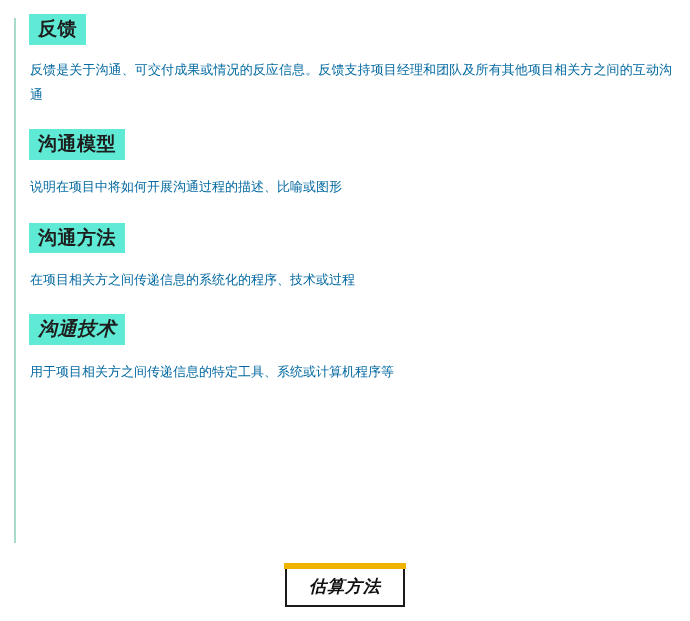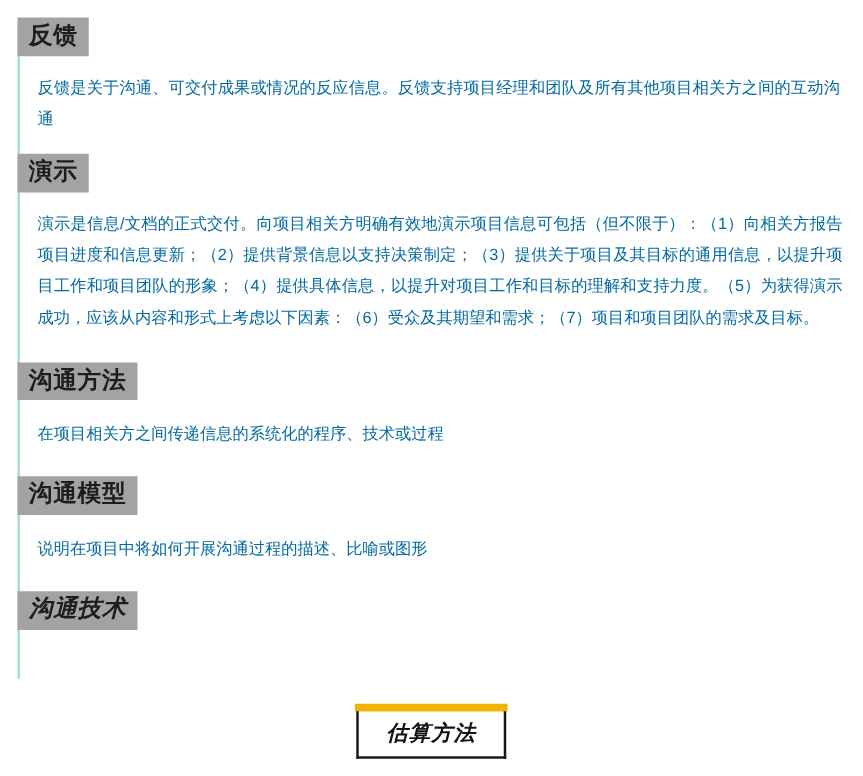--- a/index.html
+++ b/index.html
@@ -34,27 +34,27 @@
     position: absolute;
     left: 0;
     top: 0;
     width: 690px;
   }
   .section {
     position: relative;
   }
   .heading {
     display: inline-block;
-    background: #a3a3a3;
+    background: #5eead4;
     color: #1d1d1d;
     font-size: 19px;
     font-weight: bold;
     line-height: 1.25;
     padding: 3px 9px 4px 9px;
-    margin-left: 14px;
+    margin-left: 29px;
     letter-spacing: 0.5px;
   }
   .body-text {
     margin: 10px 22px 0 30px;
     font-size: 13px;
     line-height: 25px;
     color: #0369a1;
     text-align: justify;
   }
   .sec-feedback .heading { margin-top: 14px; }
@@ -110,37 +110,34 @@
 
   <div class="rail"></div>
 
   <div class="content">
 
     <div class="section sec-feedback">
       <div class="heading">反馈</div>
       <div class="body-text">反馈是关于沟通、可交付成果或情况的反应信息。反馈支持项目经理和团队及所有其他项目相关方之间的互动沟通</div>
     </div>
 
-    <div class="section sec-presentation">
-      <div class="heading">演示</div>
-      <div class="body-text">演示是信息/文档的正式交付。向项目相关方明确有效地演示项目信息可包括（但不限于）：（1）向相关方报告项目进度和信息更新；（2）提供背景信息以支持决策制定；（3）提供关于项目及其目标的通用信息，以提升项目工作和项目团队的形象；（4）提供具体信息，以提升对项目工作和目标的理解和支持力度。（5）为获得演示成功，应该从内容和形式上考虑以下因素：（6）受众及其期望和需求；（7）项目和项目团队的需求及目标。</div>
+
+    <div class="section sec-model">
+      <div class="heading">沟通模型</div>
+      <div class="body-text">说明在项目中将如何开展沟通过程的描述、比喻或图形</div>
     </div>
 
     <div class="section sec-method">
       <div class="heading">沟通方法</div>
       <div class="body-text">在项目相关方之间传递信息的系统化的程序、技术或过程</div>
     </div>
 
-    <div class="section sec-model">
-      <div class="heading">沟通模型</div>
-      <div class="body-text">说明在项目中将如何开展沟通过程的描述、比喻或图形</div>
-    </div>
-
     <div class="section sec-tech">
       <div class="heading">沟通技术</div>
+      <div class="body-text">用于项目相关方之间传递信息的特定工具、系统或计算机程序等</div>
     </div>
 
   </div>
 
   <div class="framed-wrap">
     <div class="framed-title">
       <span class="framed-accent"></span>
       <span>估算方法</span>
     </div>
   </div>

